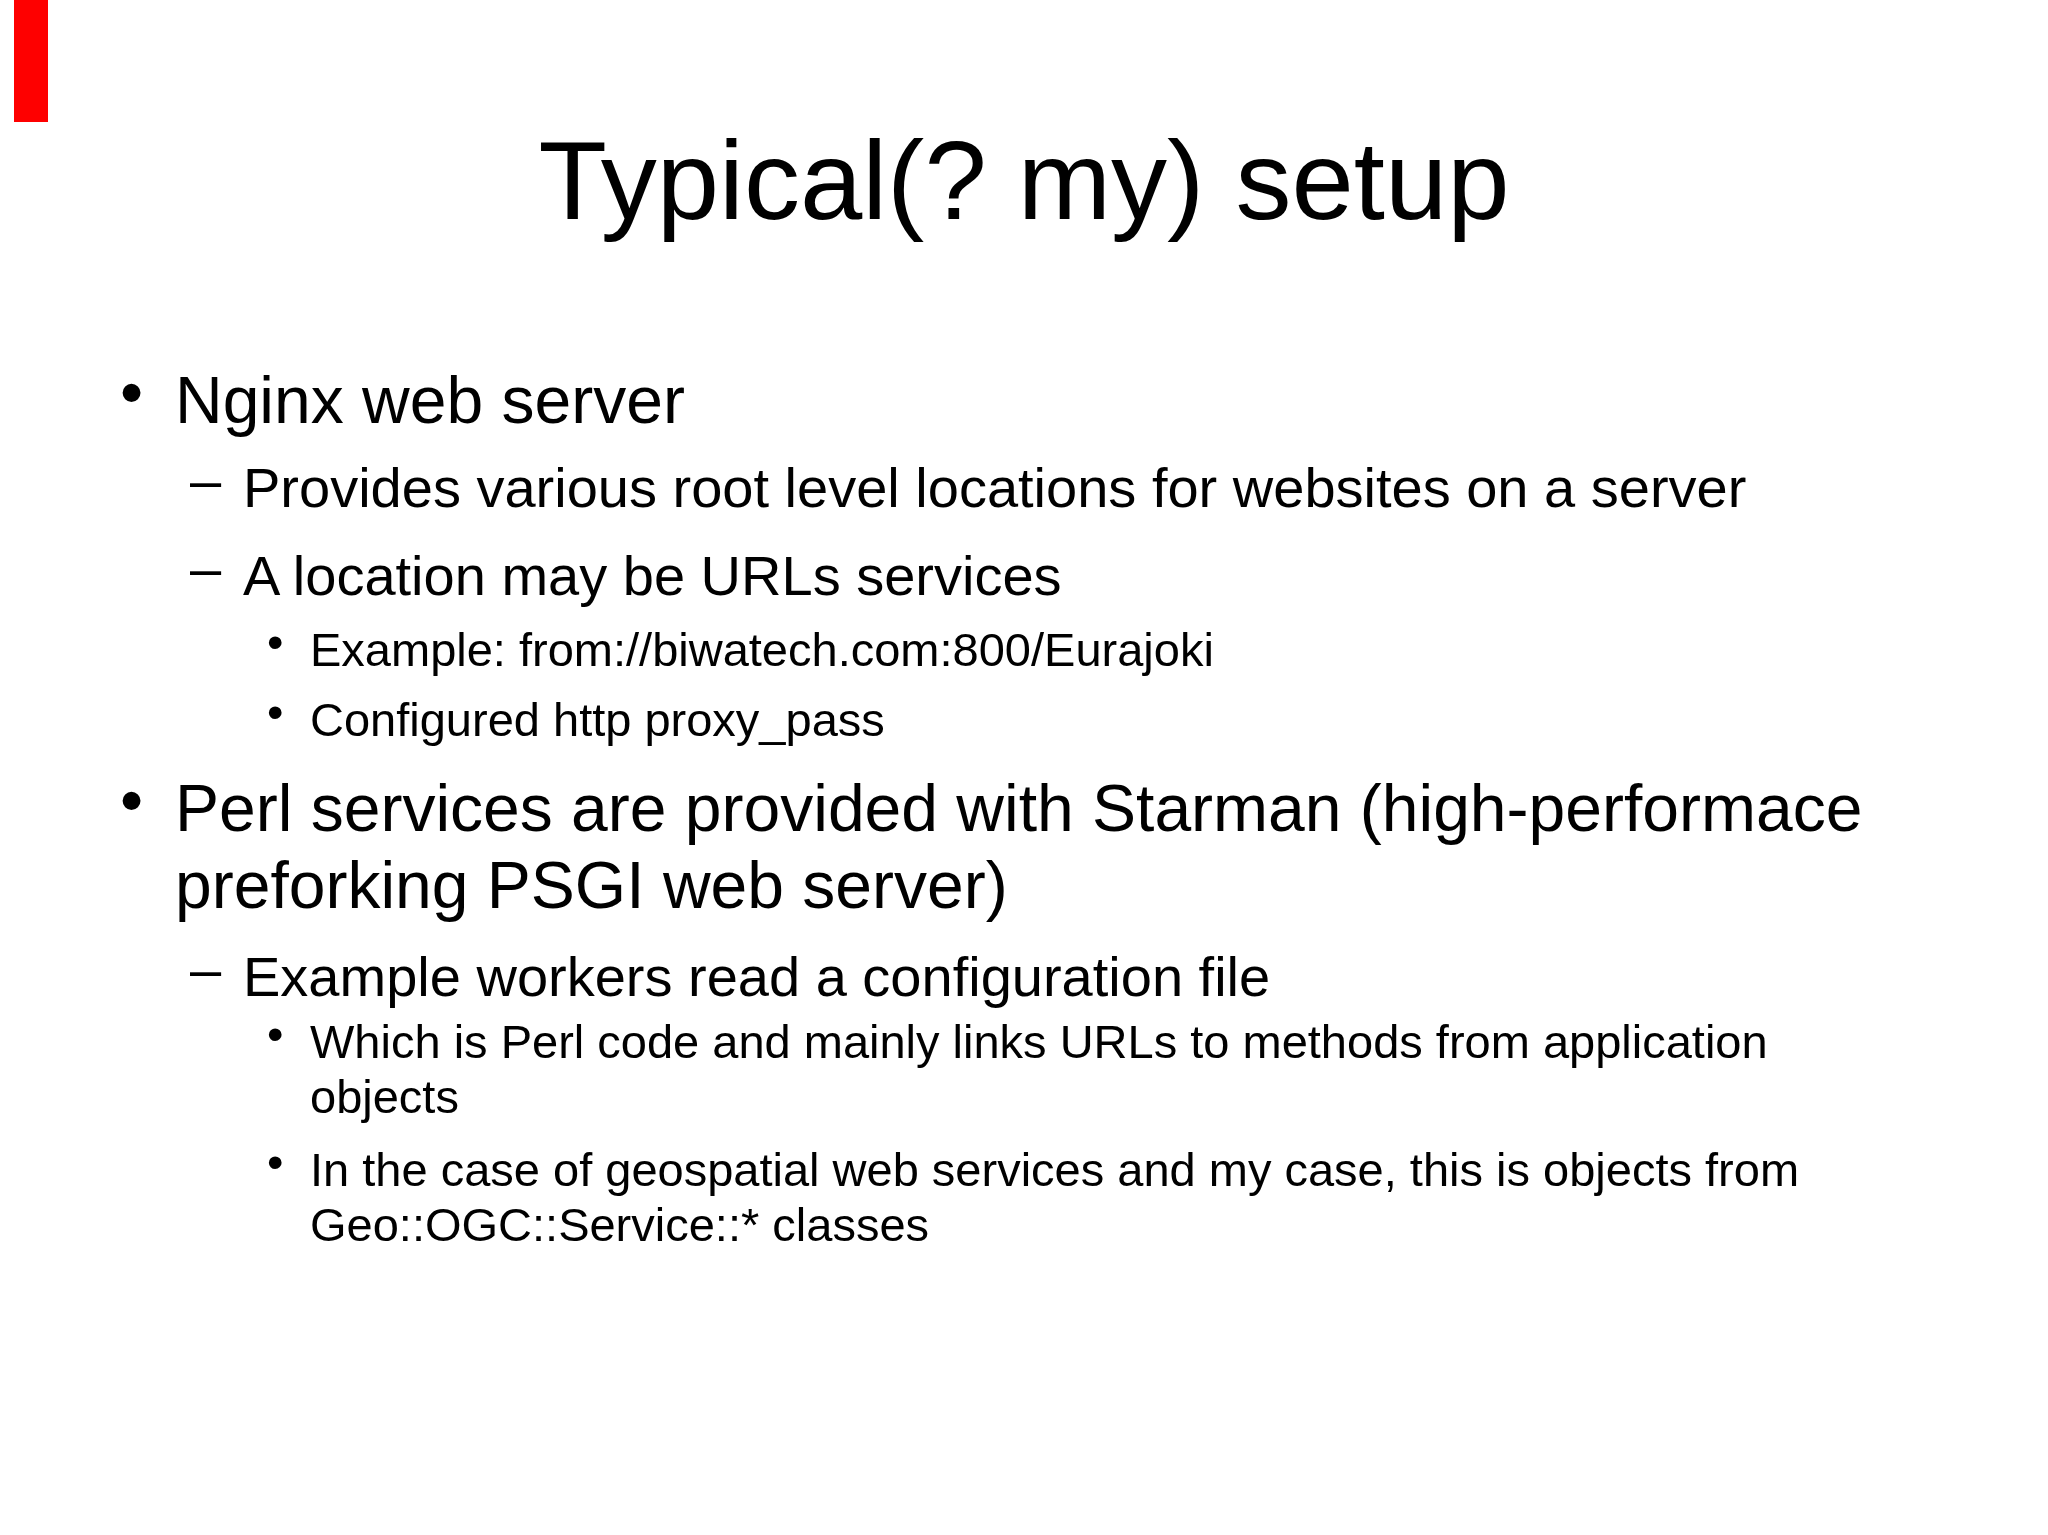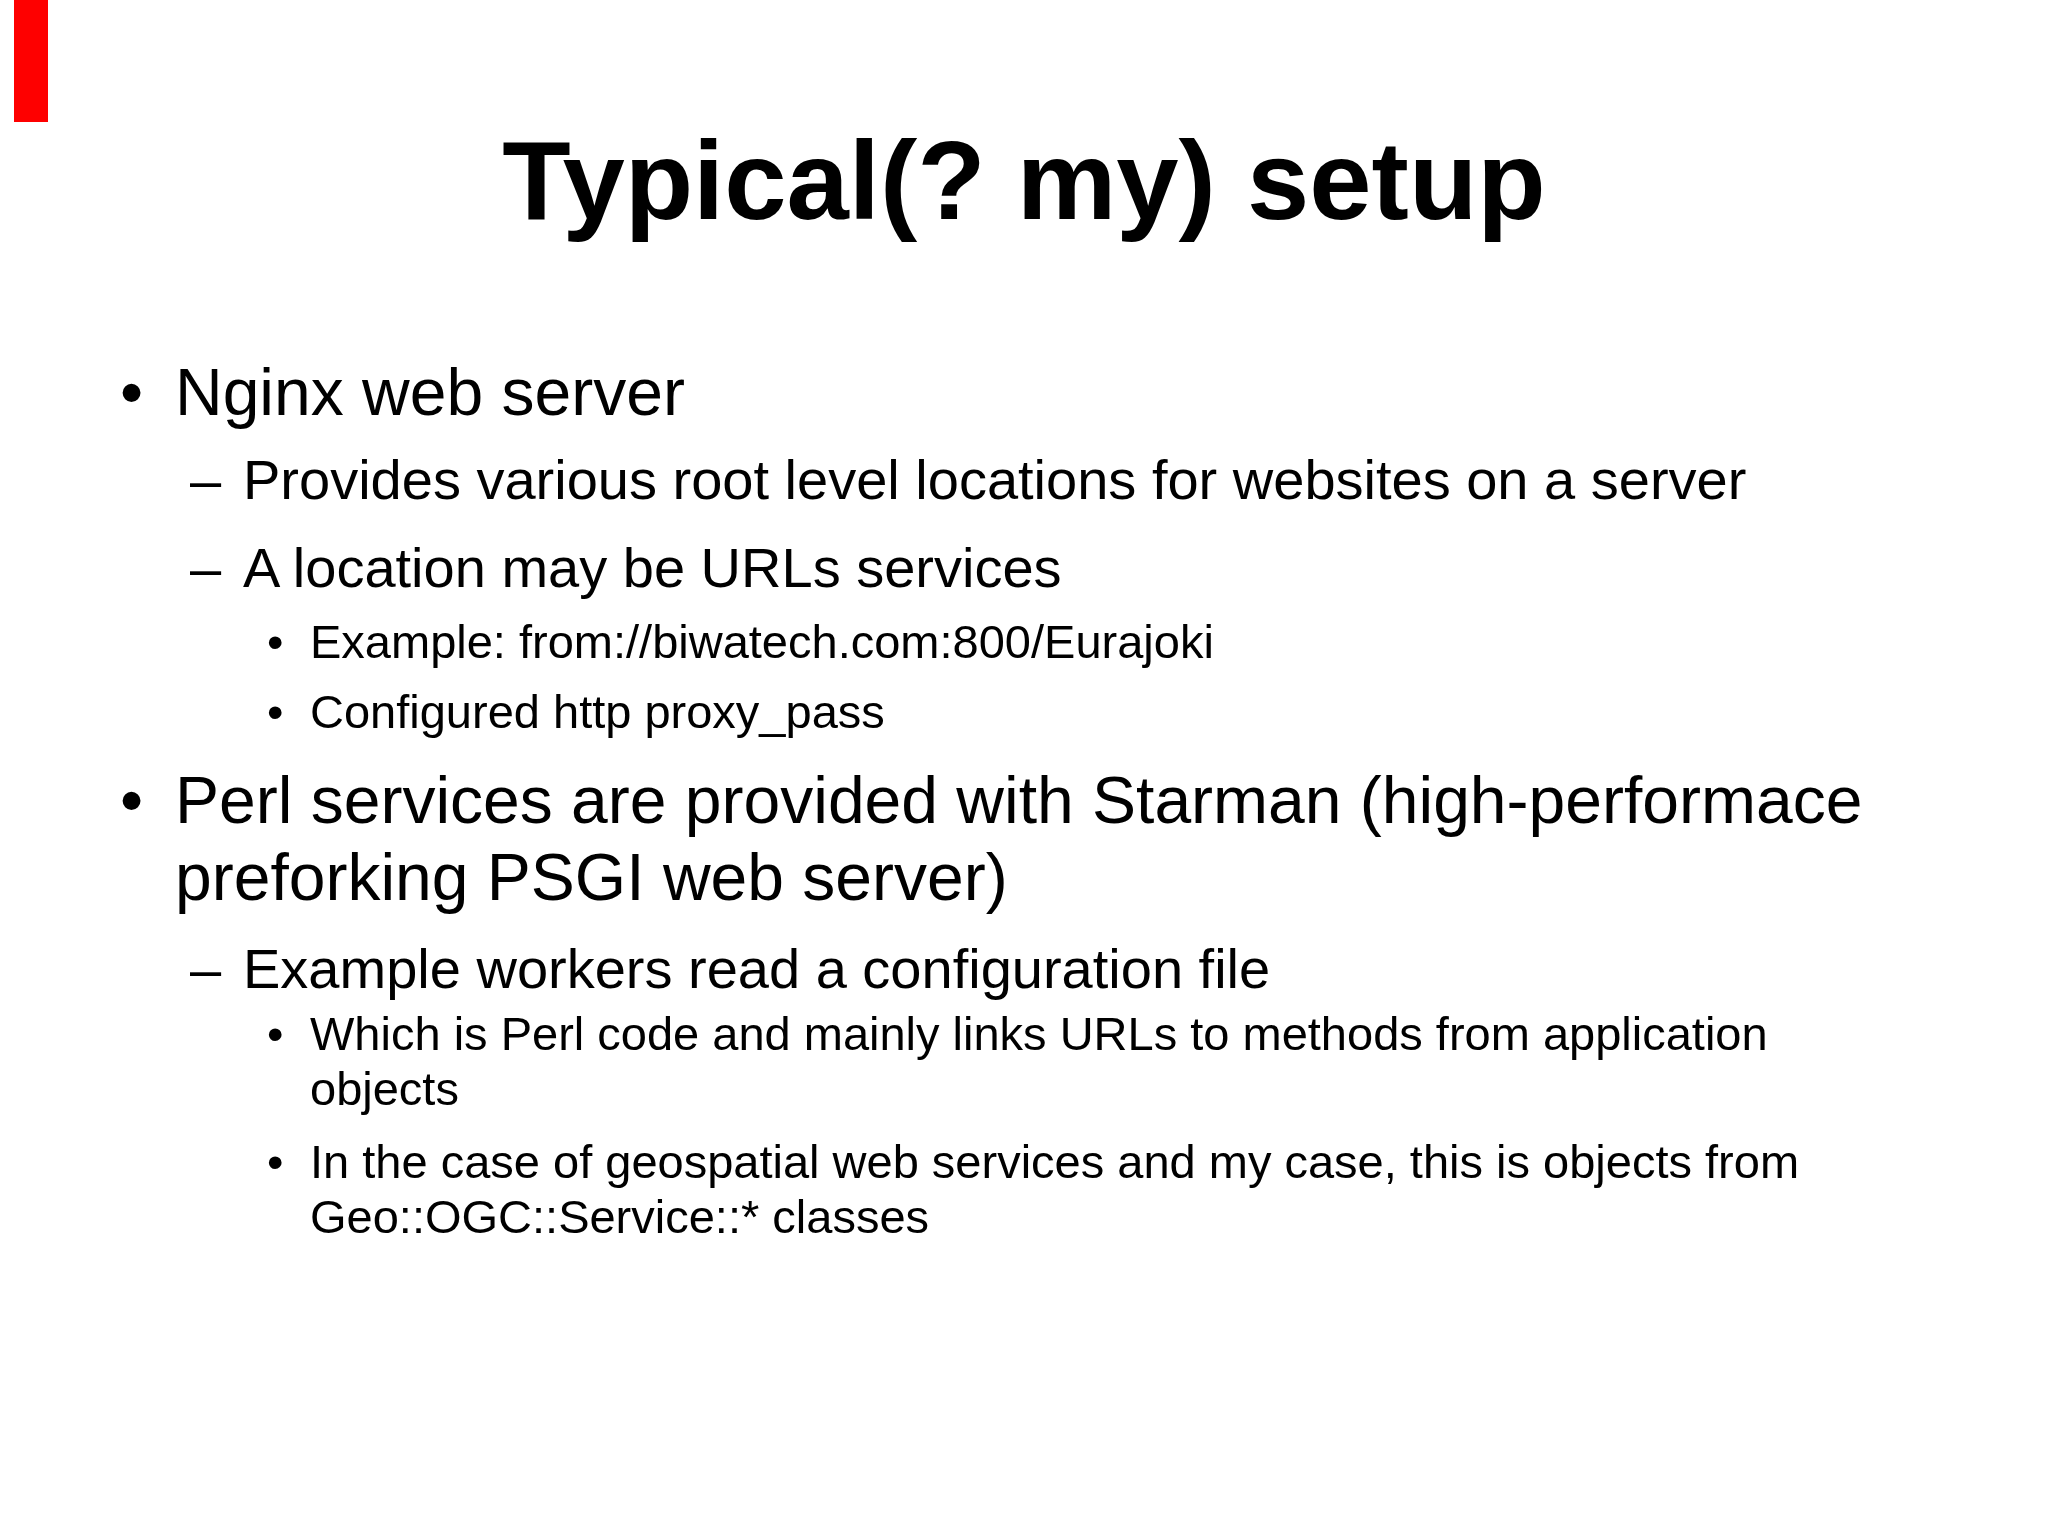--- a/index.html
+++ b/index.html
@@ -29,34 +29,35 @@
     background: #fe0000;
   }
   .title {
     position: absolute;
     top: 114px;
     left: 0;
     width: 2048px;
     text-align: center;
     font-size: 112px;
     line-height: 1.2;
-    font-weight: 700;
+    font-weight: 400;
     white-space: nowrap;
   }
   .item {
     position: absolute;
     display: flex;
     align-items: flex-start;
   }
   .item .marker {
     flex: 0 0 auto;
     text-align: left;
   }
   .item .text {
     flex: 0 0 auto;
+    margin-top: 8px;
   }
   .l1 { left: 120px; font-size: 66px; line-height: 1.17; }
   .l1 .marker { width: 55px; }
   .l1 .text { width: 1750px; }
 
   .l2 { left: 190px; font-size: 56px; line-height: 1.17; }
   .l2 .marker { width: 53px; }
   .l2 .text { width: 1650px; }
 
   .l3 { left: 267px; font-size: 47px; line-height: 1.17; }

